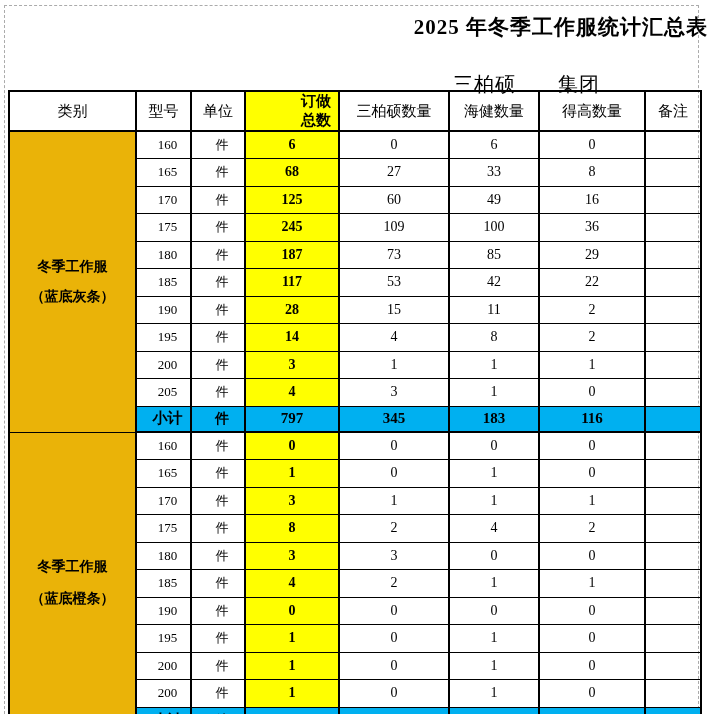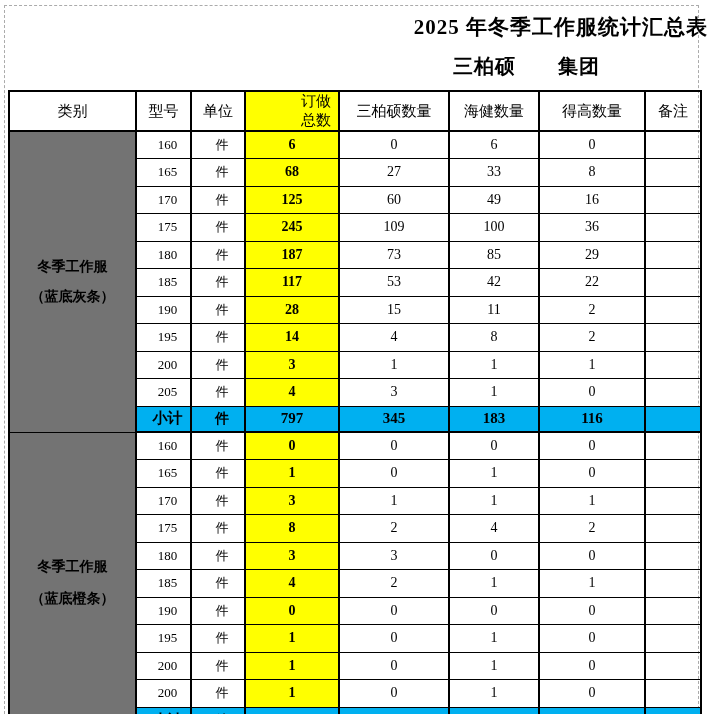--- a/index.html
+++ b/index.html
@@ -15,41 +15,41 @@
   .page-boundary{
     position:absolute;left:4px;top:5px;width:693px;height:708px;
     border-top:1px dashed #ababab;border-left:1px dashed #ababab;border-right:1px dashed #ababab;
     pointer-events:none;
   }
   .title{
     position:absolute;top:13px;left:0;width:708px;text-align:right;
     font-size:21px;font-weight:bold;letter-spacing:1px;
   }
   .company{
-    position:absolute;top:53px;left:453px;
-    font-size:20px;font-weight:bold;white-space:pre;letter-spacing:1px;
+    position:absolute;top:71px;left:453px;
+    font-size:20px;font-weight:normal;white-space:pre;letter-spacing:1px;
   }
   table.summary{
     position:absolute;top:90px;left:8px;width:692px;
     border-collapse:collapse;table-layout:fixed;
     border:2px solid #000;
   }
   th,td{
     border:1px solid #000;border-left-width:2px;border-right-width:2px;
     text-align:center;vertical-align:middle;padding:0;overflow:hidden;
   }
   thead tr{height:27px;}
   thead th{border-bottom-width:2px;font-size:15px;font-weight:normal;}
-  th.h-yellow{background:var(--hl-yellow);font-weight:normal;padding-left:48px;}
+  th.h-yellow{background:var(--hl-yellow);font-weight:bold;padding-left:48px;}
   th.h-bold{font-weight:normal;}
   tr.data-row{height:27.5px;}
   td.c-model,td.c-unit{font-size:13px;padding-left:8px;}
   td.c-num,td.c-remark{font-size:14px;}
   td.c-total{background:var(--hl-yellow);font-weight:bold;font-size:14px;}
-  td.cat{font-weight:bold;font-size:14px;background:#737373;}
+  td.cat{font-weight:bold;font-size:14px;background:#eab308;}
   .cat-s1 .cat-line2{margin-top:12px;}
   .cat-s2 .cat-line2{margin-top:14px;}
   tr.subtotal{height:26px;border-radius:11px;}
   tr.subtotal td{background:var(--hl-blue);font-weight:bold;font-size:15px;border-bottom-width:2px;}
   tr.subtotal td.c-unit{font-size:14px;}
   tr.subtotal-last{height:28px;}
 </style>
 </head>
 <body>
 

